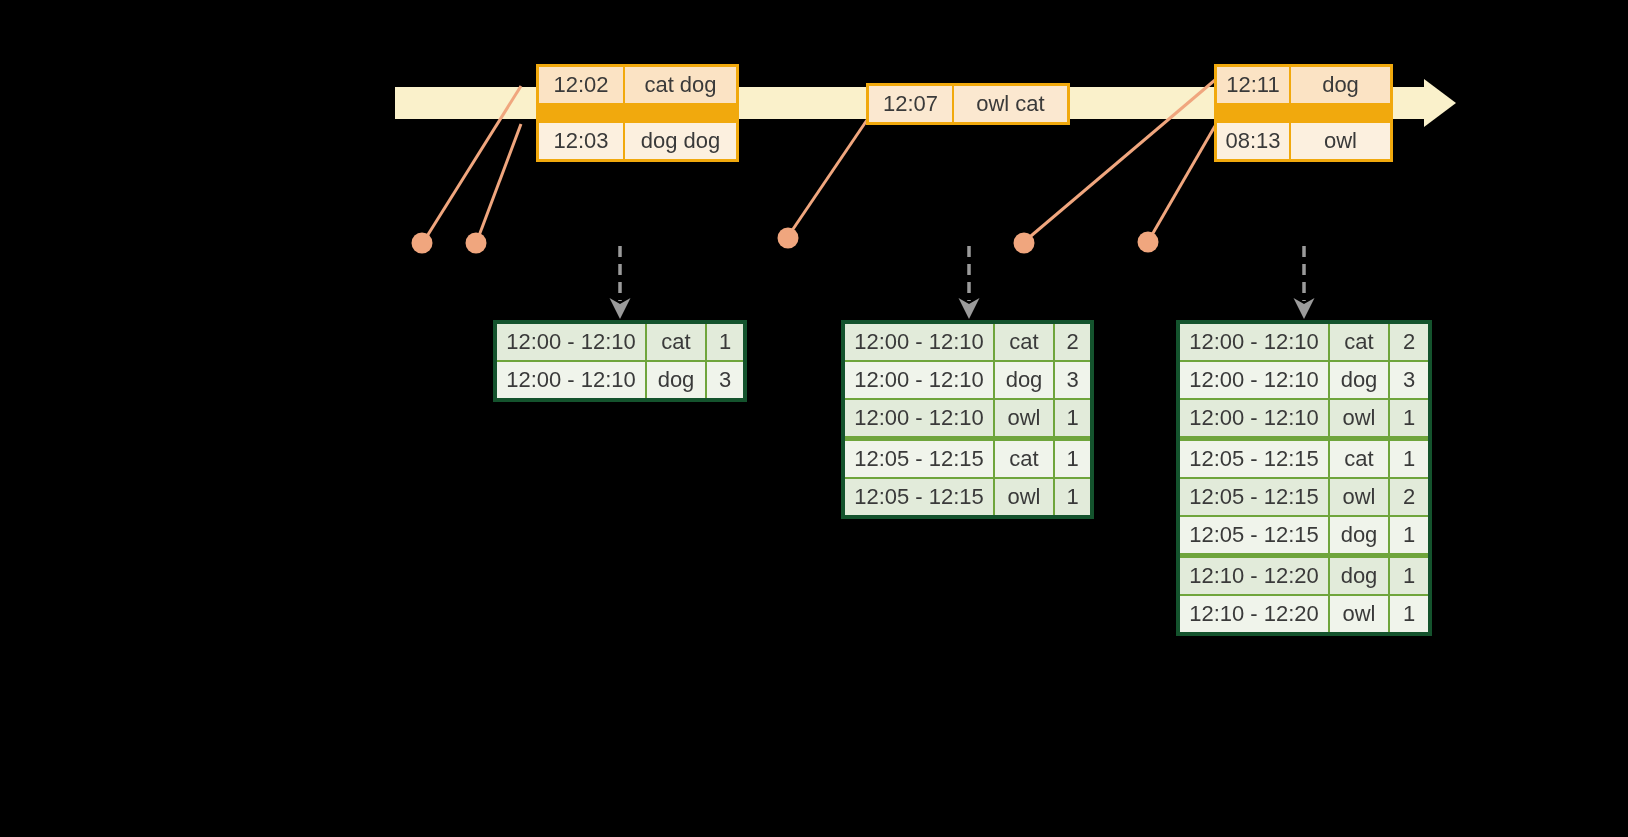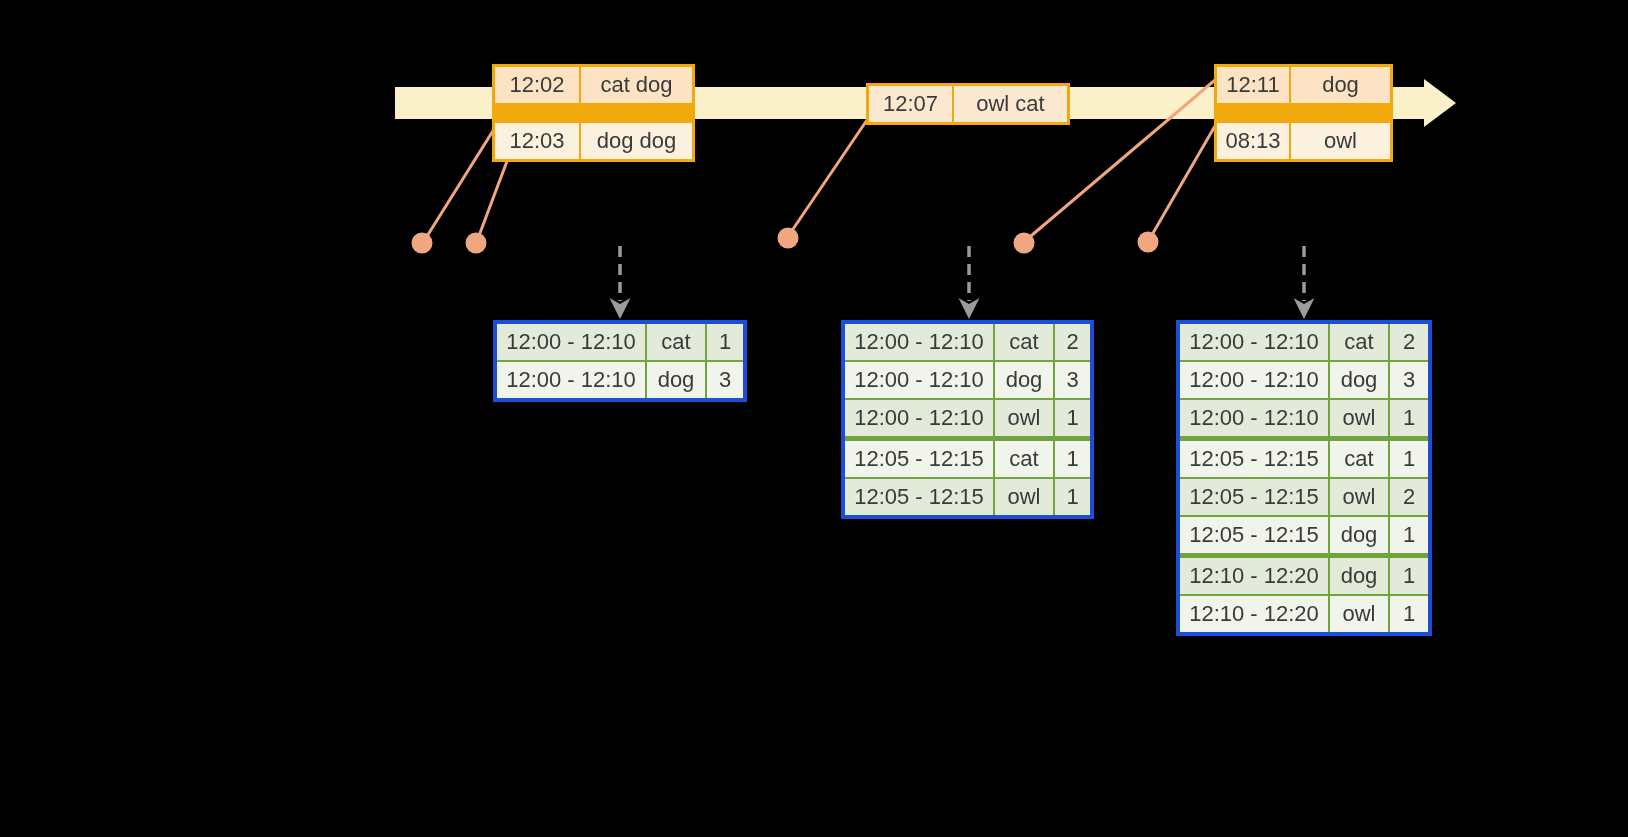--- a/index.html
+++ b/index.html
@@ -25,21 +25,21 @@
   .erow:first-child { margin-top:0; }
   .etable.cols-1 .erow { grid-template-columns:84px 1fr; }
   .etable.cols-2 .erow { grid-template-columns:83px 1fr; }
   .etable.cols-3 .erow { grid-template-columns:72px 1fr;border-radius:8px; }
   .ecell { display:flex; align-items:center; justify-content:center; font-size:22px; }
   .erow.dark  .ecell { background:#FBE3C4; }
   .erow.light .ecell { background:#FCF0DF; }
   .erow.single .ecell { background:#FBE8D0; }
 
   
-  .gtable { position:absolute; background:#6FA53C; border:4px solid #1d4ed8; }
+  .gtable { position:absolute; background:#6FA53C; border:4px solid #14532d; }
   .grow { display:grid; grid-template-columns:148px 58px 1fr; gap:2px; height:36px; margin-top:2px; }
   .grow:first-child { margin-top:0; }
   .grow.group-start { margin-top:5px; }
   .gcell { display:flex; align-items:center; justify-content:center; font-size:22px; }
   .grow.gdark  .gcell { background:#E2EBDA; }
   .grow.glight .gcell { background:#F0F4EB; }
 </style>
 </head>
 <body>
 
@@ -66,21 +66,21 @@
     <g>
       <line x1="620" y1="246" x2="620" y2="301" stroke="#9B9B9B" stroke-width="3.5" stroke-dasharray="11,7"></line>
       <polygon points="609.5,298 620,319 630.5,298 620,304" fill="#9B9B9B"></polygon>
       <line x1="969" y1="246" x2="969" y2="301" stroke="#9B9B9B" stroke-width="3.5" stroke-dasharray="11,7"></line>
       <polygon points="958.5,298 969,319 979.5,298 969,304" fill="#9B9B9B"></polygon>
       <line x1="1304" y1="246" x2="1304" y2="301" stroke="#9B9B9B" stroke-width="3.5" stroke-dasharray="11,7"></line>
       <polygon points="1293.5,298 1304,319 1314.5,298 1304,304" fill="#9B9B9B"></polygon>
     </g>
   </svg>
 
-  <div class="etable cols-1" style="left:492px; top:64px; width:197px;">
+  <div class="etable cols-1" style="left:536px; top:64px; width:197px;">
       <div class="erow dark">
         <div class="ecell">12:02</div>
         <div class="ecell">cat dog</div>
       </div>
       <div class="erow light">
         <div class="ecell">12:03</div>
         <div class="ecell">dog dog</div>
       </div>
     </div>
   <div class="etable cols-2" style="left:866px; top:83px; width:198px;">

